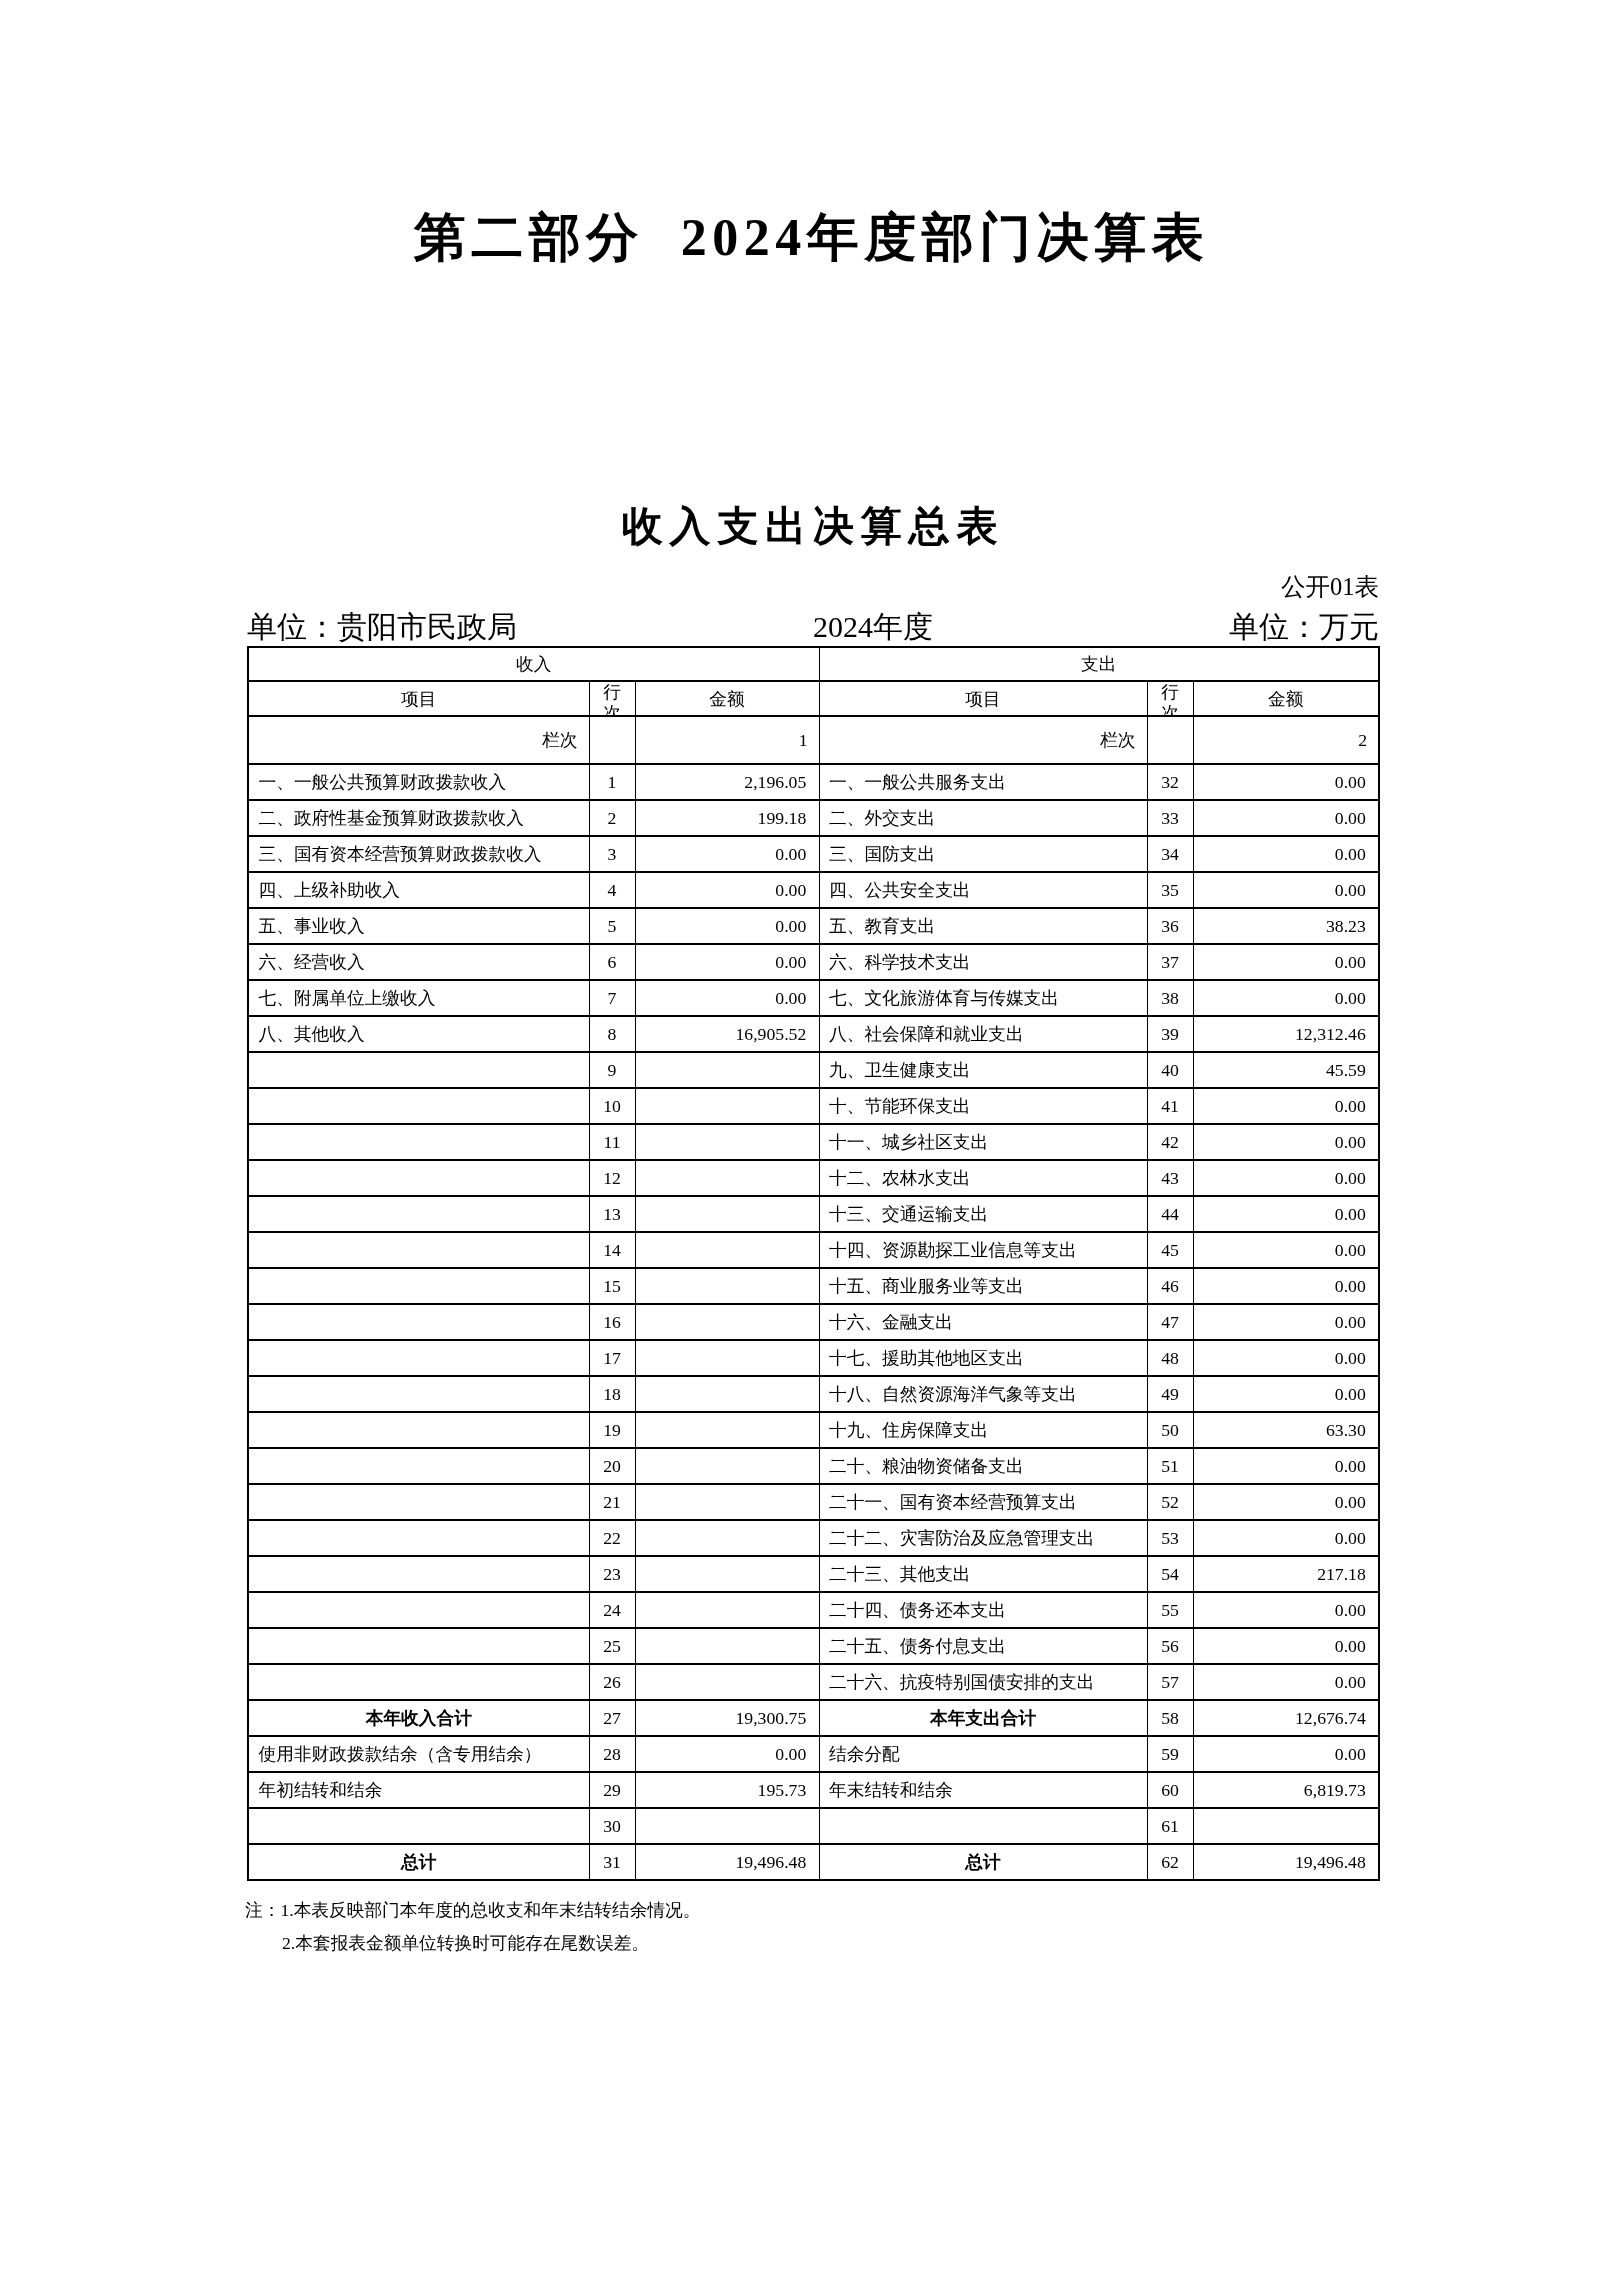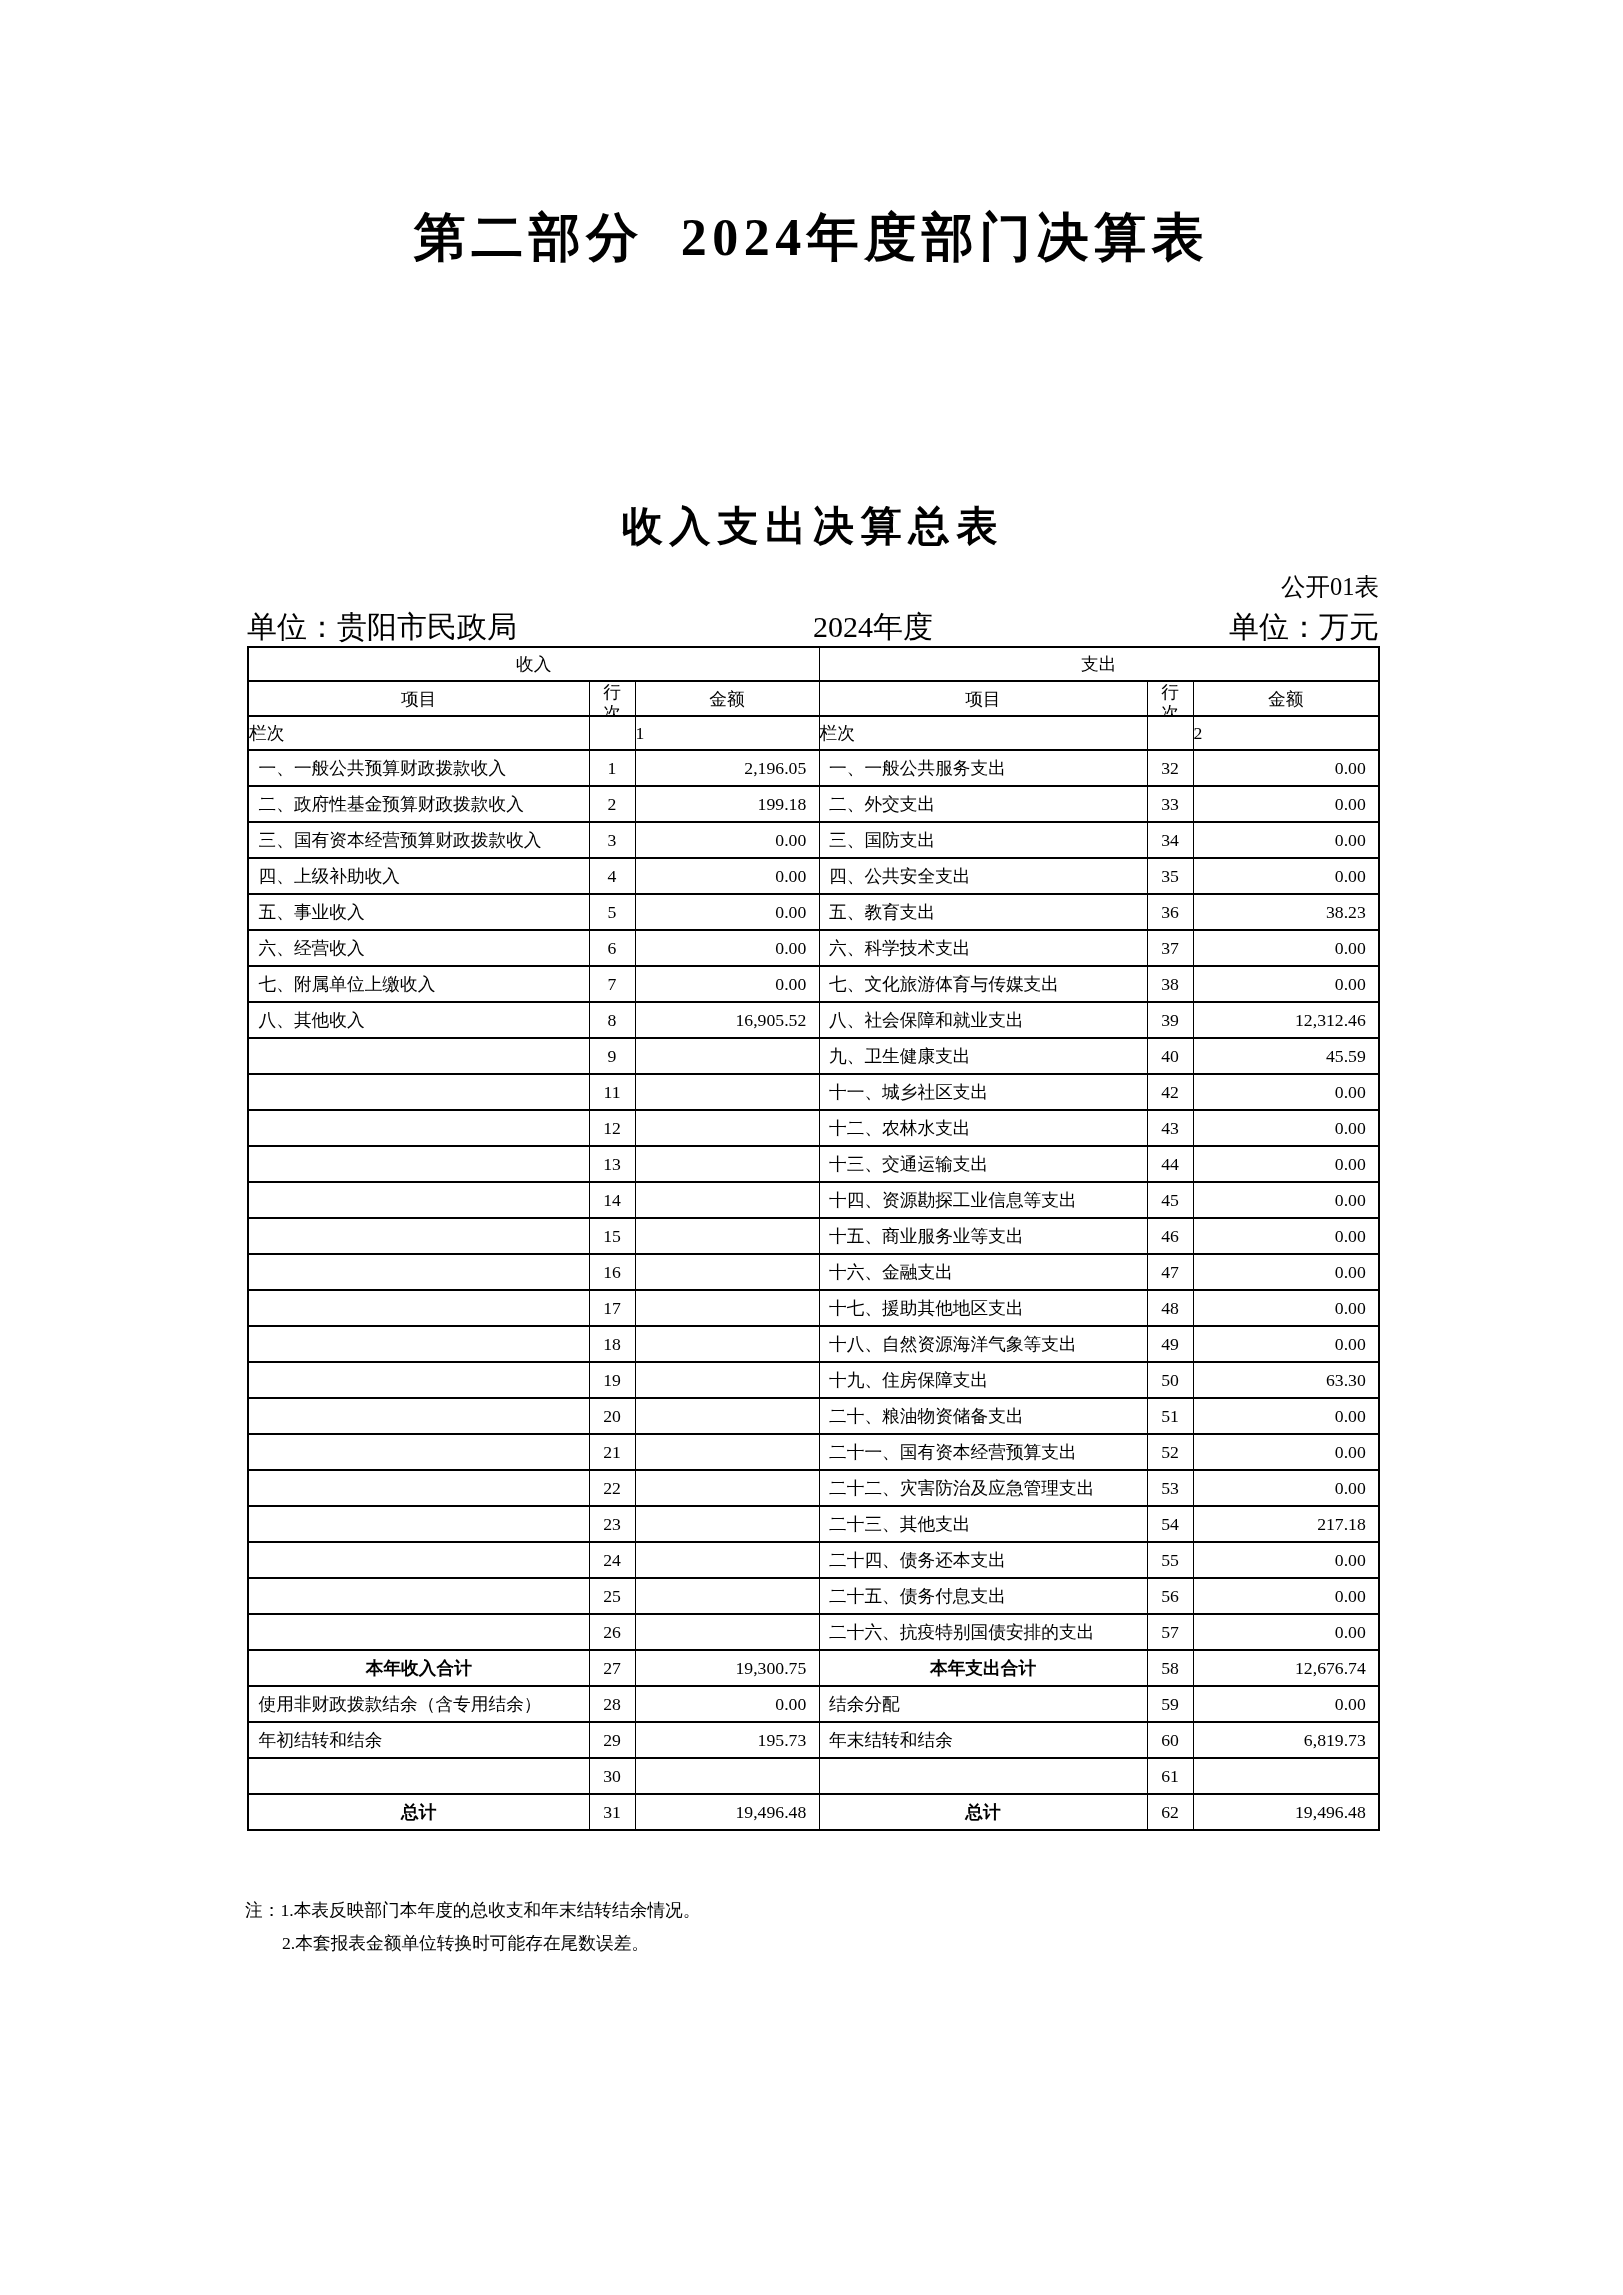--- a/index.html
+++ b/index.html
@@ -66,21 +66,21 @@
     vertical-align: middle;
   }
   .r-sec   { height: 34px; }
   .r-cols  { height: 35px; }
   .r-lanci { height: 34px; }
   .budget-table tbody tr { height: 36px; }
   .budget-table th { text-align: center; }
   td.item   { text-align: left; padding-left: 9.5px; }
   td.lineno { text-align: center; }
   td.amount { text-align: right; padding-right: 12.3px; }
-  td.center { text-align: left; padding: 0; }
+  td.center { text-align: right; padding: 11px; }
   tr.emph td.item { text-align: center; font-weight: bold; padding-left: 0; }
   .clip {
     width: 23px;
     height: 33px;
     margin: 0 auto;
     overflow: hidden;
     line-height: 20.5px;
     text-align: center;
     white-space: normal;
     word-break: break-all;
@@ -213,20 +213,28 @@
         <tr>
           <td class="item"></td>
           <td class="lineno">9</td>
           <td class="amount"></td>
           <td class="item">九、卫生健康支出</td>
           <td class="lineno">40</td>
           <td class="amount">45.59</td>
         </tr>
         <tr>
           <td class="item"></td>
+          <td class="lineno">10</td>
+          <td class="amount"></td>
+          <td class="item">十、节能环保支出</td>
+          <td class="lineno">41</td>
+          <td class="amount">0.00</td>
+        </tr>
+        <tr>
+          <td class="item"></td>
           <td class="lineno">11</td>
           <td class="amount"></td>
           <td class="item">十一、城乡社区支出</td>
           <td class="lineno">42</td>
           <td class="amount">0.00</td>
         </tr>
         <tr>
           <td class="item"></td>
           <td class="lineno">12</td>
           <td class="amount"></td>

